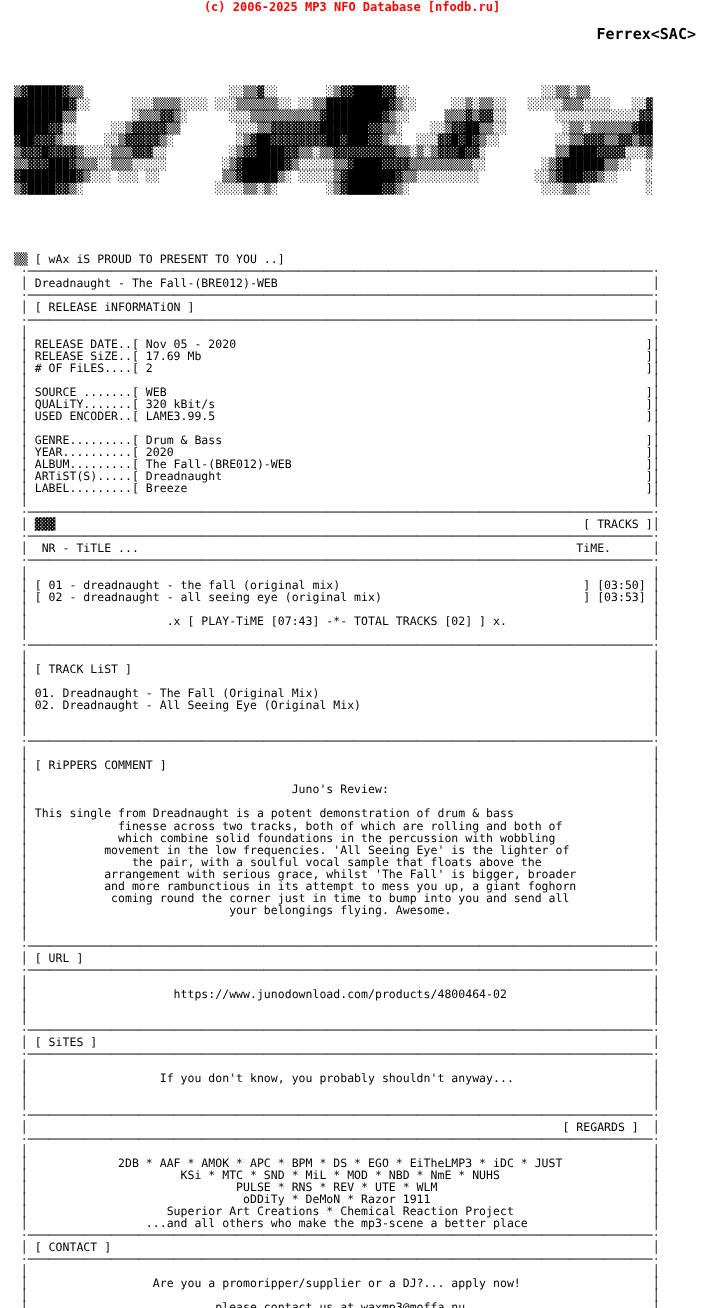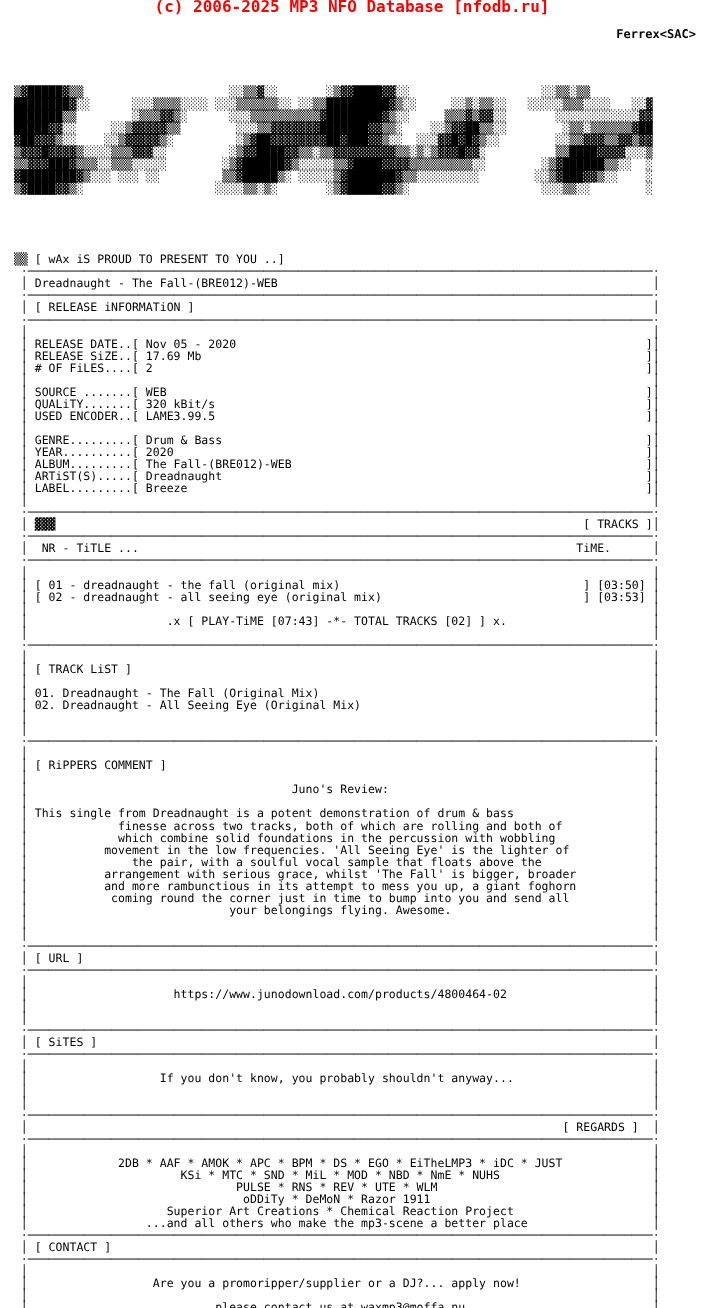--- a/index.html
+++ b/index.html
@@ -13,21 +13,21 @@
     overflow: hidden;
     font-family: "DejaVu Sans Mono", monospace;
     color: #000000;
   }
 
   
   #nfodb-banner {
     text-align: center;
     color: #ff0000;
     font-family: "DejaVu Sans Mono", monospace;
-    font-size: 16px;
+    font-size: 12px;
     line-height: 14px;
     font-weight: bold;
     letter-spacing: 0px;
     height: 14px;
     white-space: pre;
   }
 
   
   #nfo {
     position: relative;
@@ -53,21 +53,21 @@
     display: block;
     white-space: pre;
   }
 
   
   #ferrex-credit {
     position: absolute;
     top: 14px;
     right: 8px;
     font-family: "DejaVu Sans Mono", monospace;
-    font-size: 12px;
+    font-size: 15px;
     line-height: 12px;
     font-weight: bold;
     color: #000000;
     white-space: pre;
   }
 </style>
 </head>
 <body>
 
 <div id="nfodb-banner">(c) 2006-2025 MP3 NFO Database [nfodb.ru]</div>

